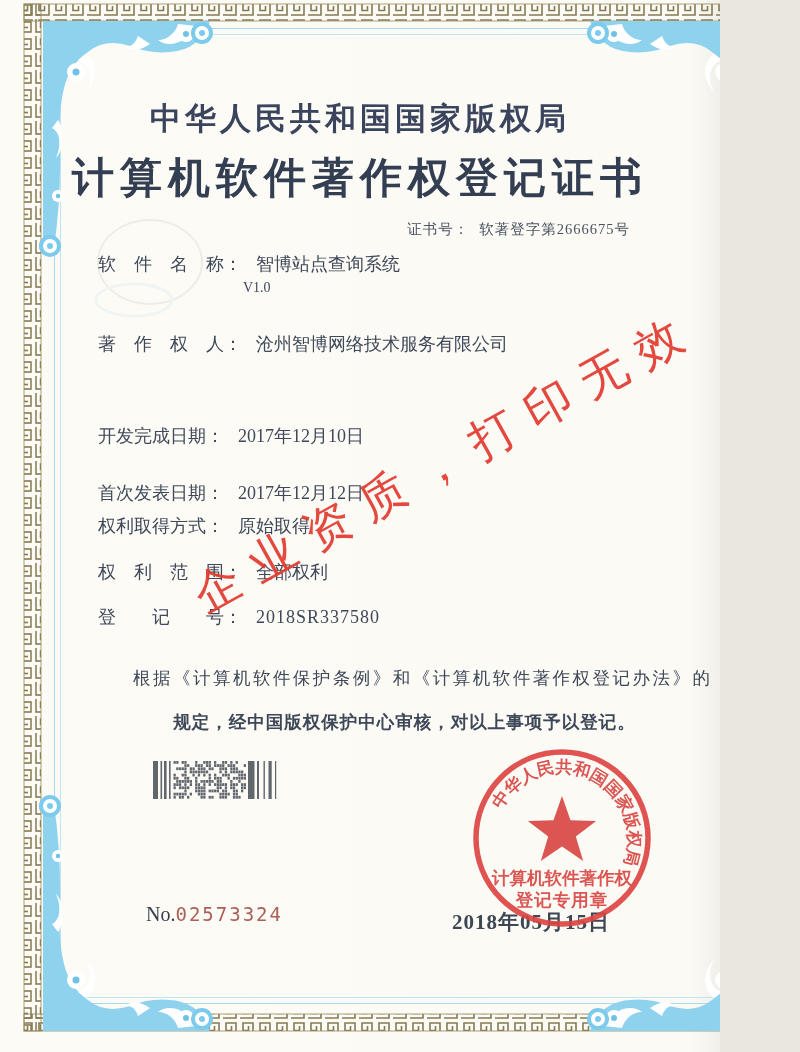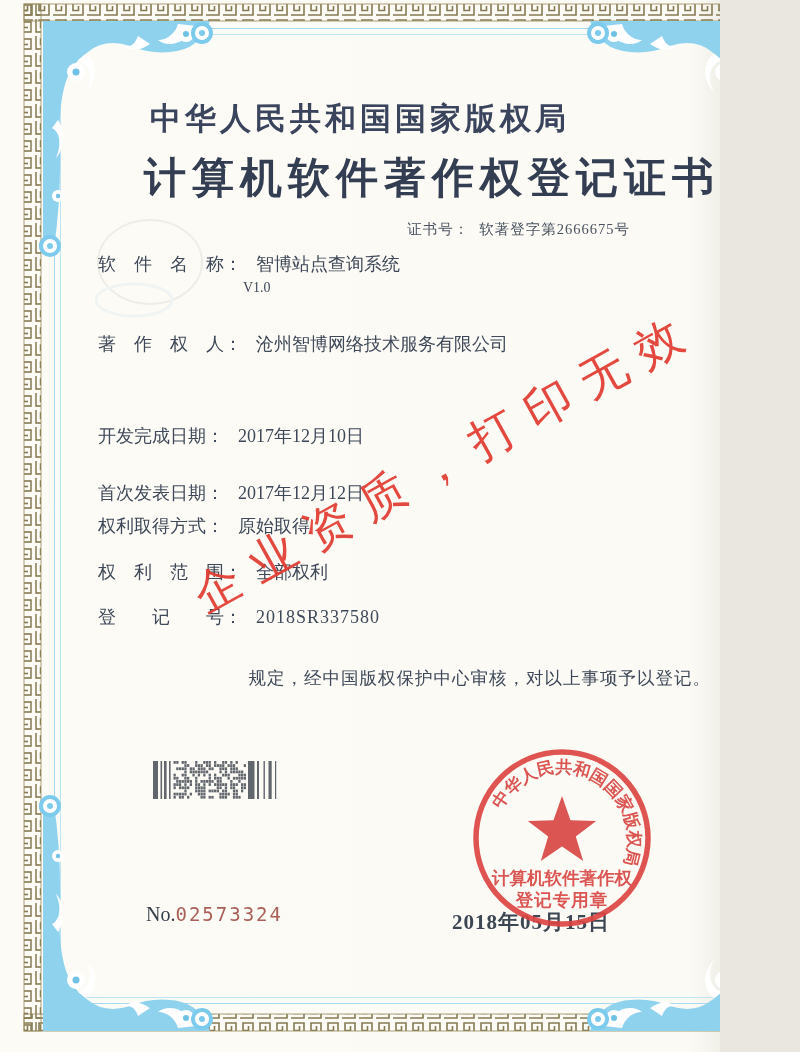--- a/index.html
+++ b/index.html
@@ -11,36 +11,36 @@
   .page{
     position:relative;width:720px;height:1052px;overflow:hidden;
     background:linear-gradient(90deg,#fcfbf6 0%,#fbfaf5 96%,#f0efe8 100%);
   }
   .abs{position:absolute;}
   .authority{
     top:98px;left:0;width:100%;text-align:center;
     font-size:31px;font-weight:600;letter-spacing:4px;color:#3a445c;z-index:2;
   }
   .cert-title{
-    top:150px;left:0;width:100%;text-align:right;
+    top:150px;left:0;width:100%;text-align:center;
     font-size:42px;font-weight:700;letter-spacing:6px;color:#333e52;z-index:2;
   }
   .certno{
     top:220px;right:90px;font-size:14.5px;color:#49525f;z-index:2;letter-spacing:1px;
   }
   .certno .gap{display:inline-block;width:10px;}
   .field-row{left:98px;font-size:18px;color:#3e4858;z-index:2;white-space:nowrap;text-align:right;}
   .field-row .val{margin-left:14px;}
   .version-line{left:243px;font-size:14px;color:#3e4858;z-index:2;}
   .statement{
     left:98px;top:656px;width:613px;z-index:2;
     font-size:17.5px;color:#3d4757;line-height:44px;letter-spacing:1px;
   }
   .statement .l1{text-indent:2em;text-align:justify;text-align-last:justify;}
-  .statement .l2{text-align:right;}
+  .statement .l2{text-align:center;font-weight:bold;}
   .serial{left:146px;top:903px;font-size:20px;color:#373f4a;z-index:2;}
   .serial .num{
     color:#aa5f57;font-family:"DejaVu Sans Mono","Liberation Mono",monospace;
     font-size:19px;letter-spacing:2px;margin-left:0;
   }
   .issue-date{
     left:452px;top:908px;font-size:21px;font-weight:600;
     letter-spacing:1px;color:#3d4754;z-index:3;
   }
   .seal-svg{left:456px;top:730px;z-index:4;opacity:0.9;}
@@ -128,20 +128,21 @@
     <span class="lbl">权利取得方式：</span><span class="val">原始取得</span>
   </div>
   <div class="abs field-row" style="top:560px">
     <span class="lbl">权　利　范　围：</span><span class="val">全部权利</span>
   </div>
   <div class="abs field-row" style="top:605px">
     <span class="lbl">登　　记　　号：</span><span class="val" style="letter-spacing:1px">2018SR337580</span>
   </div>
 
   <div class="abs statement">
+    <div class="l1">根据《计算机软件保护条例》和《计算机软件著作权登记办法》的</div>
     <div class="l2">规定，经中国版权保护中心审核，对以上事项予以登记。</div>
   </div>
 
   <svg id="barcode-svg" class="abs barcode-svg" width="135" height="38" viewBox="0 0 135 38">
       <rect x="0" y="0" width="5" height="38" fill="#4d525b"></rect>
       <rect x="7.5" y="0" width="1.6" height="38" fill="#4d525b"></rect>
       <rect x="11" y="0" width="2.6" height="38" fill="#4d525b"></rect>
       <rect x="16" y="0" width="1.6" height="38" fill="#4d525b"></rect>
       <rect x="20.5" y="0" width="2.3" height="2.8" fill="#4d525b"></rect>
       <rect x="20.5" y="12.68" width="2.3" height="2.8" fill="#4d525b"></rect>

